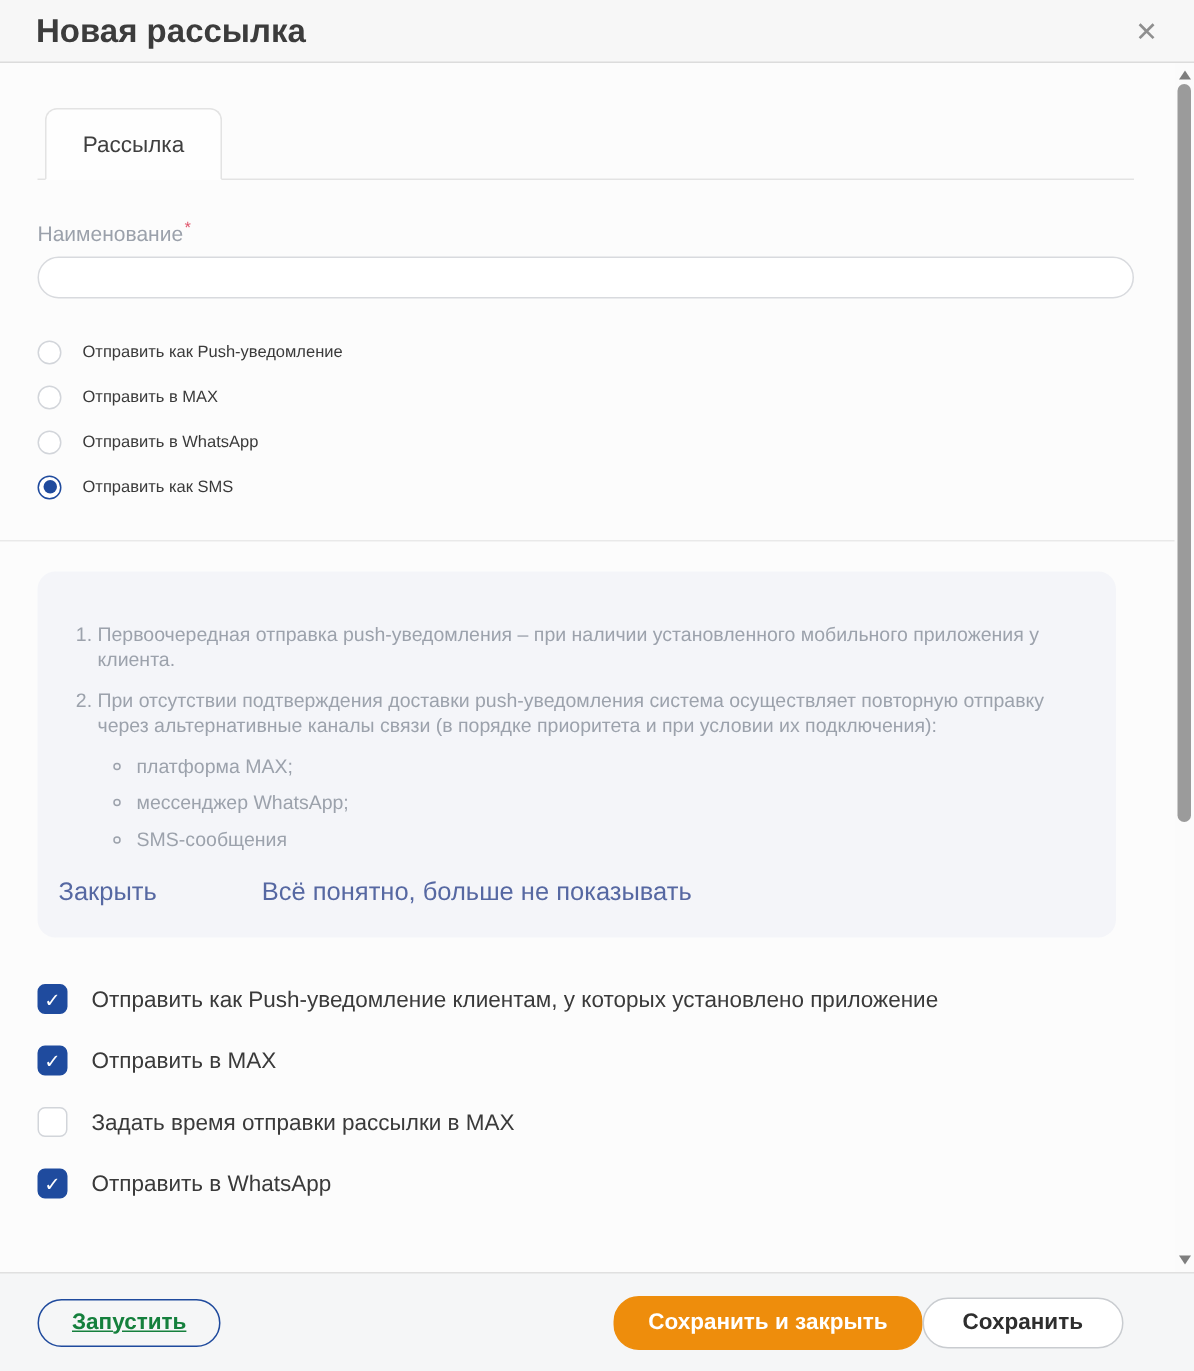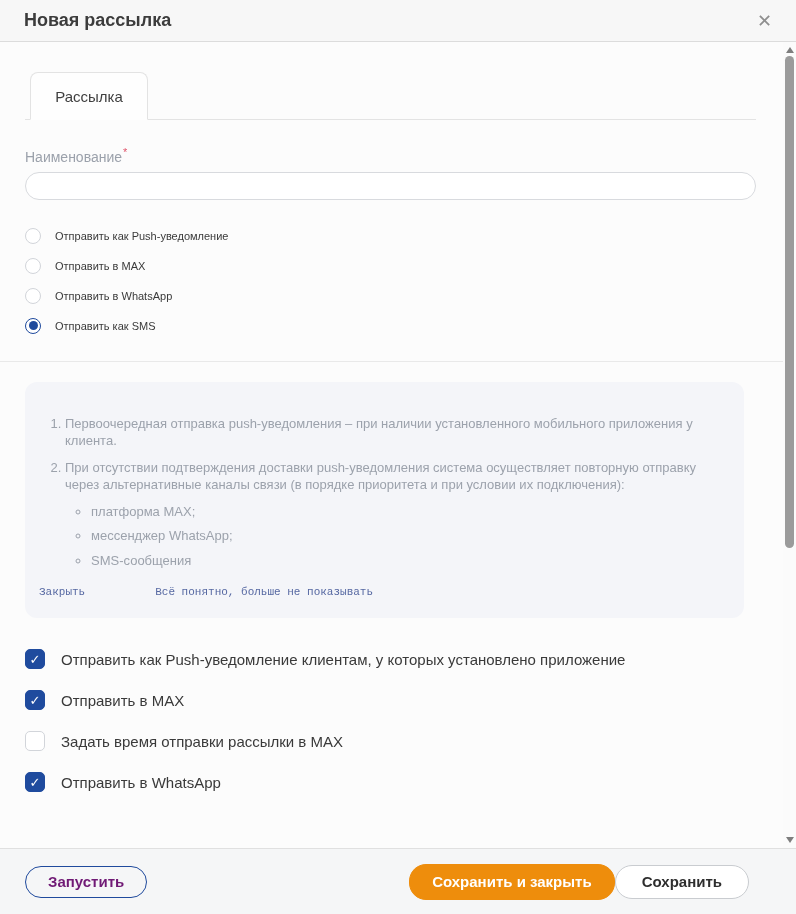--- a/index.html
+++ b/index.html
@@ -13,21 +13,21 @@
   .modal { width: 796px; height: 914px; display: flex; flex-direction: column; background:#fcfcfc; }
 
   
   .modal-header {
     height: 42px; flex: 0 0 42px;
     background: #f7f7f7;
     border-bottom: 1px solid #dcdcdc;
     display: flex; align-items: center; justify-content: space-between;
     padding: 0 24px;
   }
-  .modal-title { font-size: 18px; font-weight: bold; color: #3c3c3c; }
+  .modal-title { font-size: 22px; font-weight: bold; color: #3c3c3c; }
   .close-btn { font-size: 18px; color: #8f8f8f; cursor: pointer; line-height: 1; }
 
   
   .modal-body { position: relative; flex: 1 1 auto; overflow: hidden; background:#fcfcfc; }
   .content { padding: 0 40px 0 25px; }
 
   
   .tab-bar { margin-top: 30px; border-bottom: 1px solid #e3e3e3; padding-left: 5px; display:flex; }
   .tab {
     width: 118px; height: 48px; margin-bottom: -1px;
@@ -69,21 +69,21 @@
     background: #f4f5f9; border-radius: 12px;
     padding: 20px 20px 18px 14px;
     color: #9ca2ac; font-size: 13px; line-height: 1.35;
   }
   .info-intro { padding-left: 0; }
   .info-ol { margin: 13px 0 0 0; padding-left: 26px; }
   .info-ol li { margin-bottom: 9px; max-width: 660px; }
   .info-ul { margin: 4px 0 0 0; padding-left: 52px; list-style-type: circle; }
   .info-ul li { margin-bottom: 7px; }
   .info-links { margin-top: 16px; display: flex; align-items: center; }
-  .info-link { color: #5668a2; font-size: 11px; cursor: pointer; font-family: Liberation Mono, monospace; }
+  .info-link { color: #5668a2; font-size: 17px; cursor: pointer; }
   .info-link.dismiss { margin-left: 70px; }
 
   
   .checkbox-group { margin-top: 30px; }
   .checkbox-row { display: flex; align-items: center; margin-bottom: 19px; height: 22px; cursor: pointer; }
   .checkbox {
     width: 20px; height: 20px; border-radius: 5px; margin-right: 16px; flex: 0 0 20px;
     display: flex; align-items: center; justify-content: center;
   }
   .checkbox.unchecked { background: #fff; border: 1.5px solid #d2d5da; }
@@ -101,23 +101,24 @@
   .scroll-thumb { position: absolute; left: 2px; top: 14px; width: 9px; height: 492px; background: #9b9b9b; border-radius: 5px; }
 
   
   .modal-footer {
     flex: 0 0 66px; height: 66px;
     background: #f5f6f7; border-top: 1px solid #e0e0e0;
     display: flex; align-items: center; padding: 0 27px 0 25px;
   }
   .btn { font-family: "Liberation Sans", sans-serif; font-weight: bold; font-size: 15px; cursor: pointer; }
   .btn-launch {
-    background: transparent; color: #701a75;
+    background: transparent; color: #15803d;
     border: 1px solid #1f4a9d; border-radius: 16px;
     padding: 6px 22px 7px;
+    text-decoration: underline;
   }
   .footer-spacer { flex: 1 1 auto; }
   .btn-save {
     background: #fff; color: #2e2e2e;
     border: 1px solid #c9ccd0; border-radius: 17px;
     padding: 7px 26px 8px; margin-right: 20px;
   }
   .btn-save-close {
     background: #ee8d0c; color: #fff;
     border: 1px solid #ee8d0c; border-radius: 17px;

